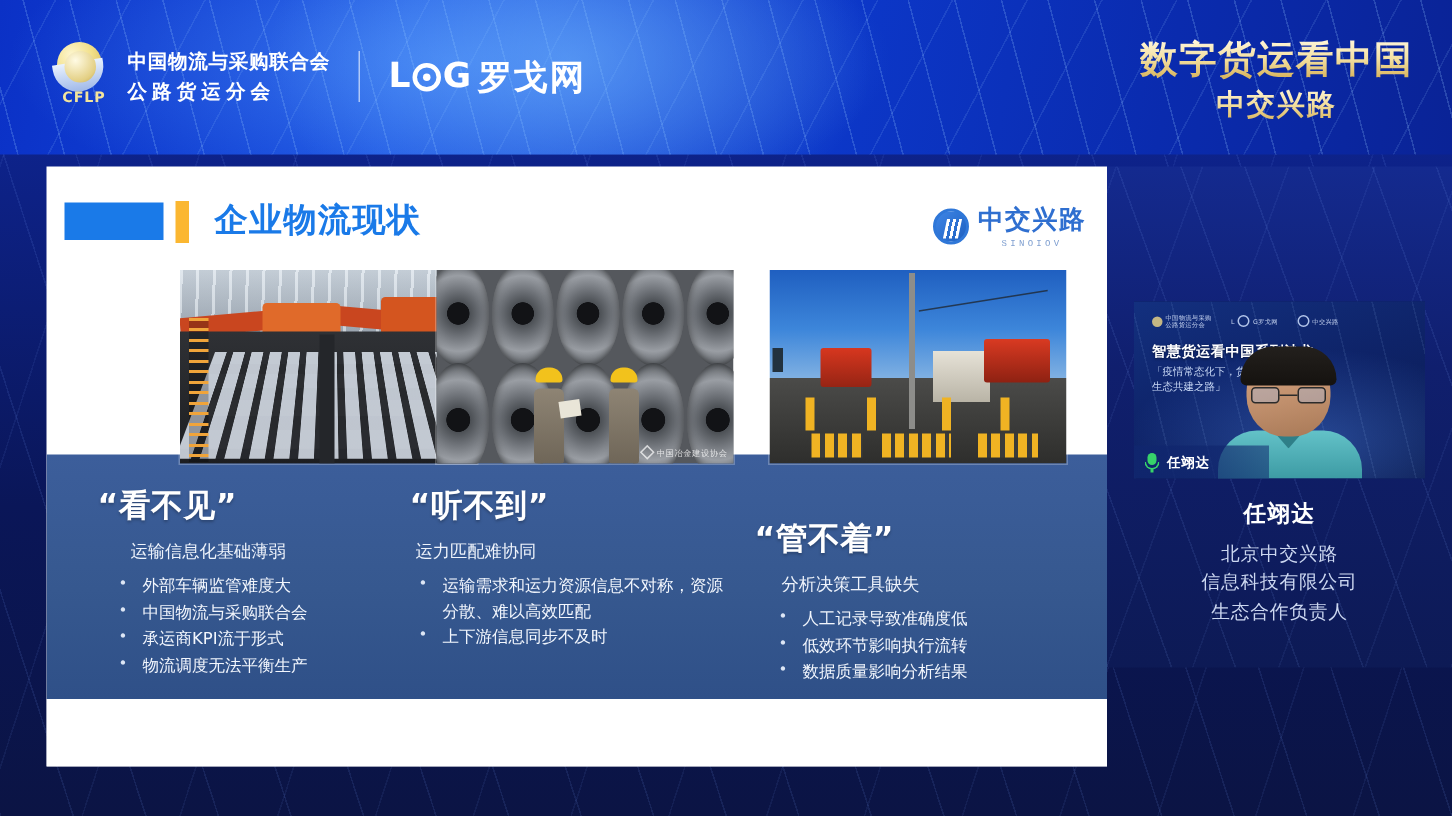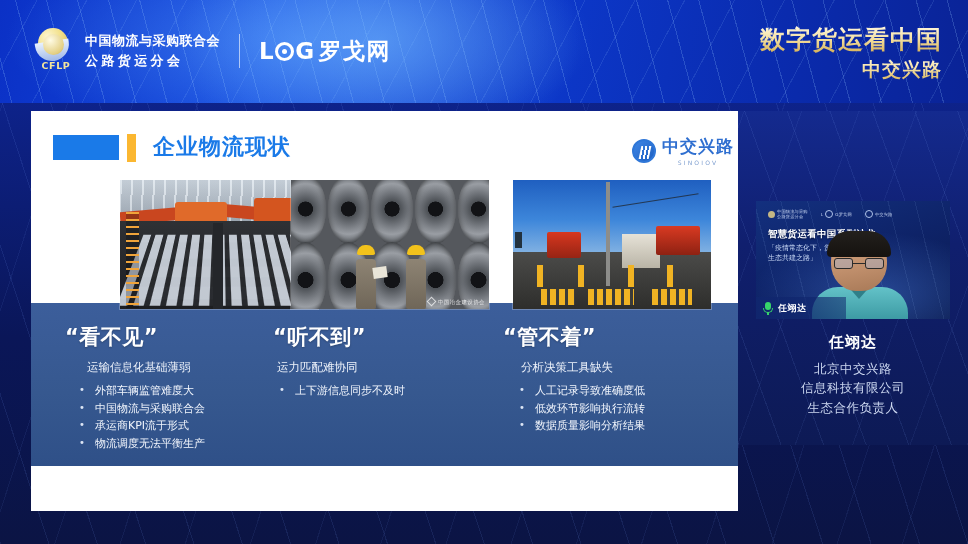--- a/index.html
+++ b/index.html
@@ -70,39 +70,39 @@
     display:inline-block; width:19px; height:19px; border-radius:50%;
     border:3px solid #fff; position:relative; margin:0 1px;
   }
   #log-logo .ring:after {
     content:""; position:absolute; left:4px; top:4px; width:5px; height:5px;
     border-radius:50%; background:#fff;
   }
   #log-logo .cn { font-size:23px; font-weight:bold; color:#ffffff; margin-left:4px; letter-spacing:1px;text-align:right; }
 
   
-  #banner-title { position:absolute; right:26px; top:26px; text-align:right; }
+  #banner-title { position:absolute; right:26px; top:26px; text-align:center; }
   #banner-title .t1 {
     font-size:25px; font-weight:bold; letter-spacing:1px; line-height:1.1;
     color:#f7e7b0;
     background:linear-gradient(180deg,#fff7dd 0%,#f3dfa0 48%,#d4ad52 100%);
     -webkit-background-clip:text; background-clip:text; -webkit-text-fill-color:transparent;
   }
   #banner-title .t2 {
     font-size:19px; font-weight:bold; letter-spacing:1px; margin-top:3px;
     background:linear-gradient(180deg,#fff7dd 0%,#f3dfa0 48%,#d4ad52 100%);
     -webkit-background-clip:text; background-clip:text; -webkit-text-fill-color:transparent;
   }
 
   
   #slide {
     position:absolute; left:31px; top:111px; width:707px; height:400px;
     background:#ffffff; overflow:hidden;
   }
-  #slide-head { position:absolute; left:14px; top:0; width:100%; height:64px; }
+  #slide-head { position:absolute; left:4px; top:0; width:100%; height:64px;font-family:Liberation Mono, monospace; }
   #head-blue { position:absolute; left:8px; top:24px; width:66px; height:25px; background:#1a7ae8; }
   #head-yellow { position:absolute; left:82px; top:23px; width:9px; height:28px; background:#fbb731; }
   #slide-title {
     position:absolute; left:108px; top:21px;
     font-size:22px; font-weight:bold; color:#1a7ae8; letter-spacing:1px;
   }
   #sinoiov {
     position:absolute; right:18px; top:24px; display:flex; align-items:center; gap:6px;
   }
   #sinoiov .emblem {
@@ -219,21 +219,21 @@
   #columns { position:absolute; left:0; top:212px; width:100%; height:150px; display:flex; }
   .col { position:relative; color:#fff; }
   #col1 { width:232px; padding-left:34px; }
   #col2 { width:226px; padding-left:10px; }
   #col3 { width:249px; padding-left:14px; }
   .col-h {
     font-size:21px; font-weight:bold; letter-spacing:.5px; 
     padding-right:22px; text-shadow:0 1px 2px rgba(0,0,0,.25);
   }
   #col2 .col-h { padding-right:6px; }
-  #col3 .col-h { padding-right:18px; }
+  #col3 .col-h { padding-right:18px;margin-top:22px; }
   .col-sub { font-size:11.5px; margin-top:9px; color:#eef3fb; }
   #col1 .col-sub { padding-left:22px; }
   #col2 .col-sub { padding-left:4px; }
   #col3 .col-sub { padding-left:18px; }
   .col-list { margin-top:8px; list-style:none; }
   .col-list li {
     font-size:11px; line-height:1.5; color:#f2f6fd; position:relative;
     padding-left:30px; margin-bottom:1px;
   }
   .col-list li:before {
@@ -472,20 +472,21 @@
           <li>外部车辆监管难度大</li>
           <li>中国物流与采购联合会</li>
           <li>承运商KPI流于形式</li>
           <li>物流调度无法平衡生产</li>
         </ul>
       </div>
       <div class="col" id="col2">
         <div class="col-h">“听不到”</div>
         <div class="col-sub">运力匹配难协同</div>
         <ul class="col-list">
+          <li>运输需求和运力资源信息不对称，资源分散、难以高效匹配</li>
           <li>上下游信息同步不及时</li>
         </ul>
       </div>
       <div class="col" id="col3">
         <div class="col-h">“管不着”</div>
         <div class="col-sub">分析决策工具缺失</div>
         <ul class="col-list">
           <li>人工记录导致准确度低</li>
           <li>低效环节影响执行流转</li>
           <li>数据质量影响分析结果</li>

